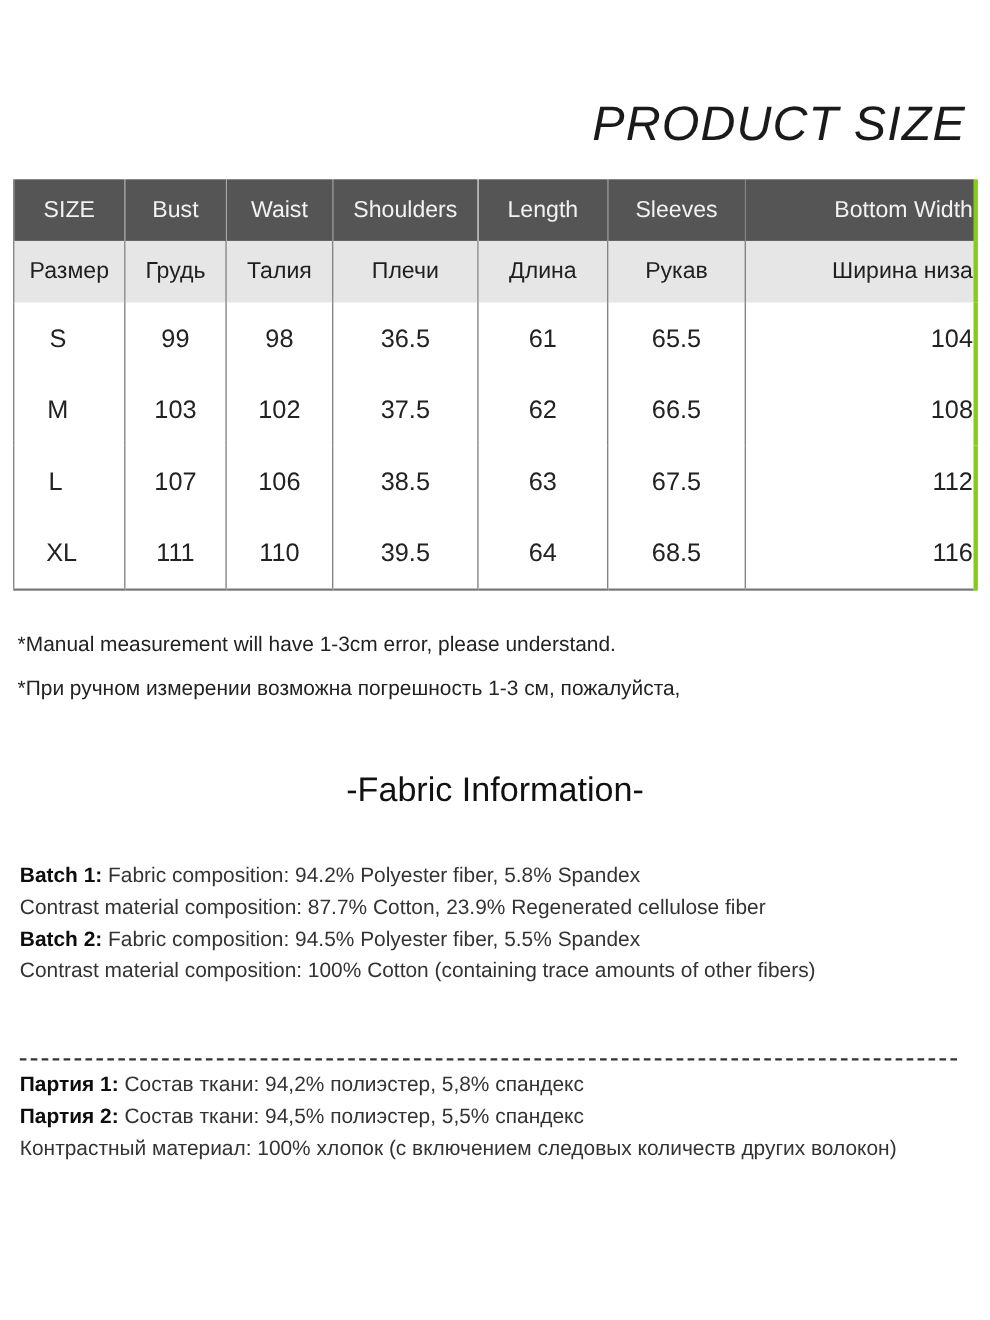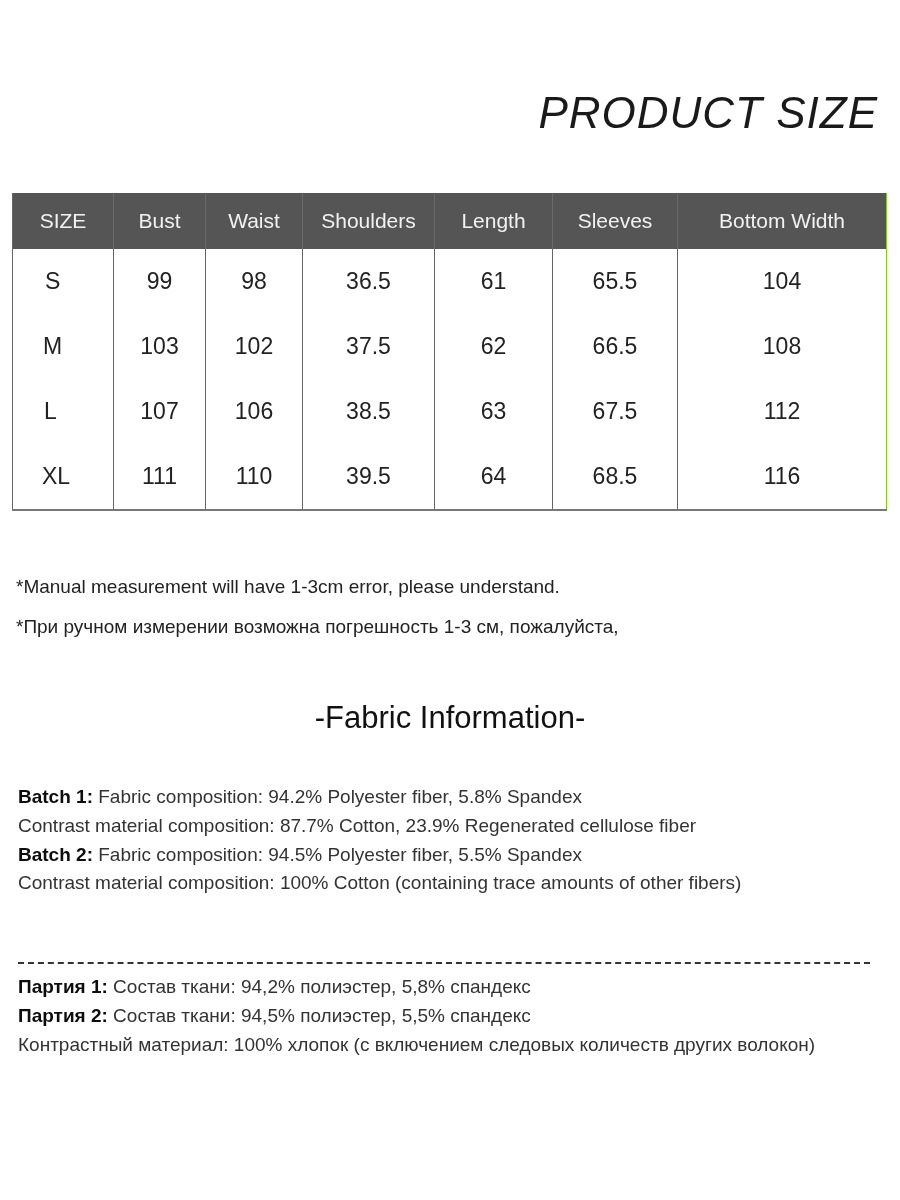--- a/index.html
+++ b/index.html
@@ -1,31 +1,31 @@
 <!DOCTYPE html>
 <html><head>
 <meta charset="utf-8">
 <style>
   html, body { margin:0; padding:0; background:#ffffff; }
   body { width:900px; height:1200px; position:relative; overflow:hidden;
          font-family:"Liberation Sans", "DejaVu Sans", sans-serif; color:#1a1a1a; }
   .title { position:absolute; left:0; width:878px; top:88px; text-align:right;
            font-size:44px; letter-spacing:1px; color:#1a1a1a;font-style:italic; }
-  .size-table { position:absolute; left:12px; top:193px; width:874px;
+  .size-table { position:absolute; left:12px; top:163px; width:874px;
                 border-collapse:collapse; table-layout:fixed; }
   .size-table th, .size-table td { text-align:center; padding:0; font-weight:normal;
                 white-space:nowrap; overflow:hidden; }
   .size-table tr.hdr-en th { background:#555555; color:#f2f2f2; height:56px; font-size:21px;
                 border-left:1px solid #6a6a6a; }
   .size-table tr.hdr-ru th { background:#e6e6e6; color:#1f1f1f; height:56px; font-size:21px;
                 border-left:1px solid #666; }
   .size-table tr.hdr-en th:first-child, .size-table tr.hdr-ru th:first-child { border-left:1px solid #666; }
   .size-table td { height:65px; font-size:23px; color:#222; border-left:1px solid #666; }
   .size-table tr:last-child td { border-bottom:2px solid #777; }
-  .size-table td:last-child, .size-table th:last-child { border-right:1px solid #84cc16; }
+  .size-table td:last-child, .size-table th:last-child { border-right:4px solid #84cc16;text-align:right; }
   .note { position:absolute; left:16px; font-size:19px; color:#222; }
   .fabric-title { position:absolute; left:0; width:900px; top:700px; text-align:center;
                   font-size:31px; color:#111; }
   .fabric { position:absolute; left:18px; width:860px; font-size:19px; color:#333; line-height:28.8px; }
   .fabric .lbl { color:#0d0d0d; font-weight:bold; }
   .divider { position:absolute; left:18px; width:852px; top:962px;
              border-top:2px dashed #333; height:0; }
 </style>
 </head>
 <body>
@@ -44,20 +44,29 @@
   </colgroup>
   <tbody>
       <tr class="hdr-en">
     <th>SIZE</th>
     <th>Bust</th>
     <th>Waist</th>
     <th>Shoulders</th>
     <th>Length</th>
     <th>Sleeves</th>
     <th>Bottom Width</th>
+  </tr>
+  <tr class="hdr-ru">
+    <th>Размер</th>
+    <th>Грудь</th>
+    <th>Талия</th>
+    <th>Плечи</th>
+    <th>Длина</th>
+    <th>Рукав</th>
+    <th>Ширина низа</th>
   </tr>
   <tr>
     <td style="text-align:left;padding-left:32px">S</td>
     <td>99</td>
     <td>98</td>
     <td>36.5</td>
     <td>61</td>
     <td>65.5</td>
     <td>104</td>
   </tr>

